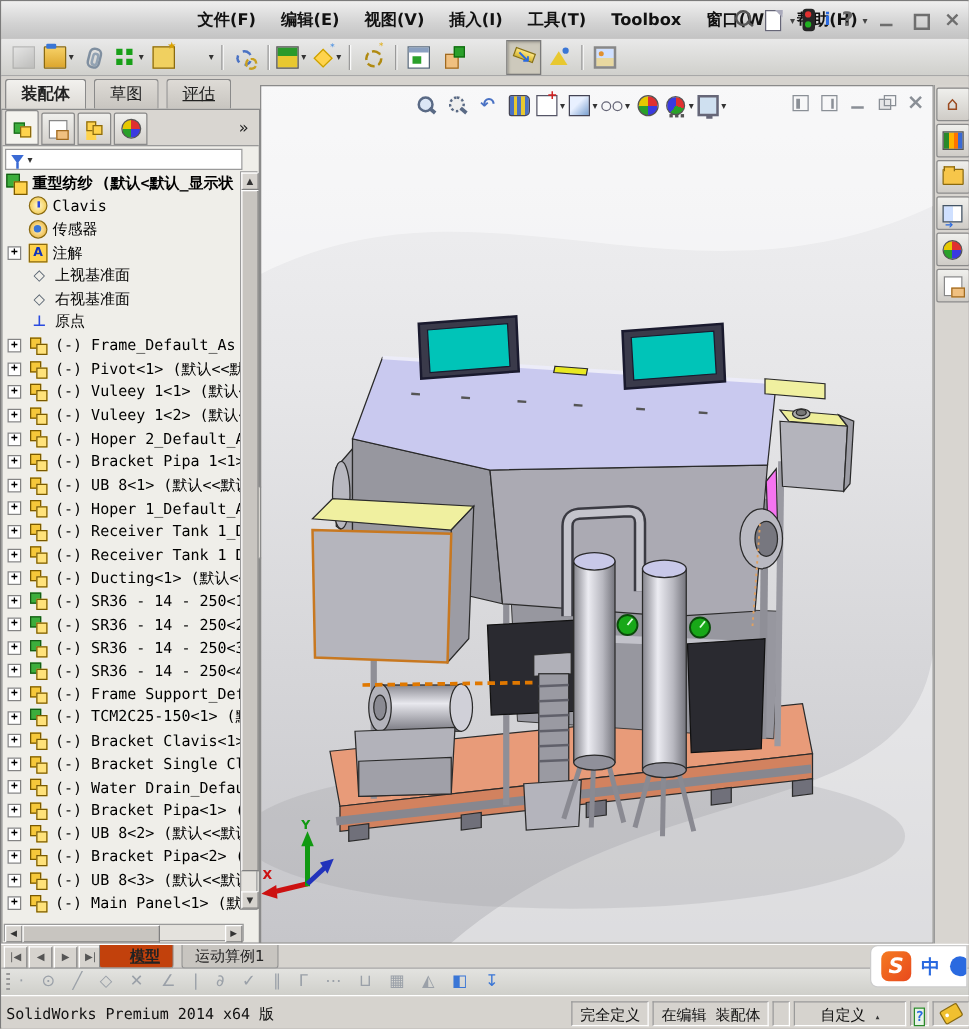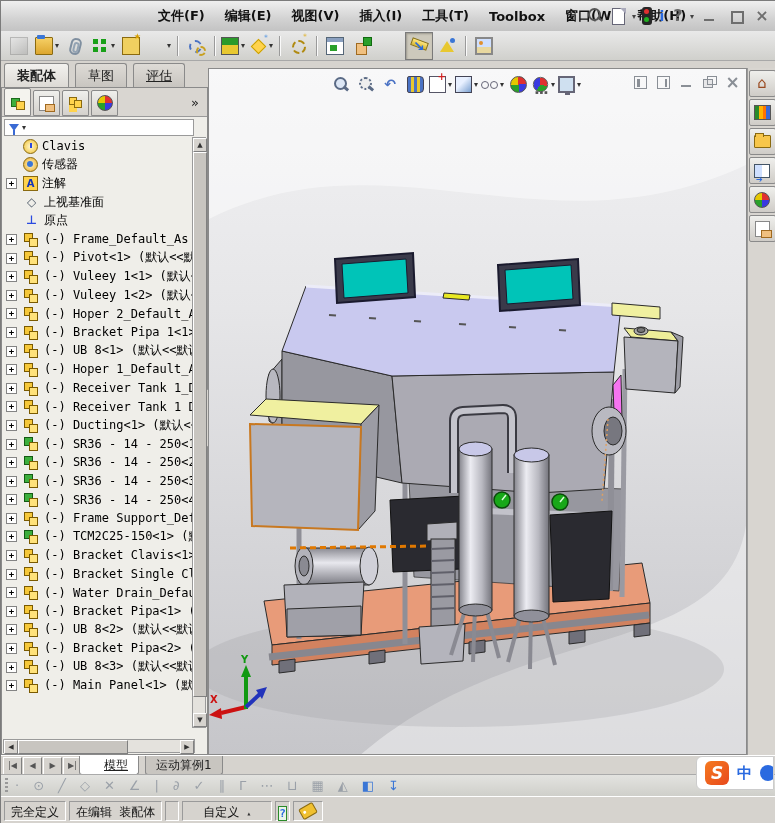--- a/index.html
+++ b/index.html
@@ -176,21 +176,21 @@
   .tp-palette{width:14px;height:12px;border:1px solid #456;background:linear-gradient(90deg,#cfe0ff 50%,#fff 50%);position:relative;}
   .tp-palette::after{content:"➔";position:absolute;left:1px;bottom:-7px;color:#2a6ae0;font-size:8px;}
   .tp-props{width:13px;height:14px;background:#fff;border:1px solid #888;position:relative;}
   .tp-props::after{content:"";position:absolute;right:-3px;bottom:-2px;width:9px;height:6px;background:#f0c080;border:1px solid #a06a20;}
 
   
   #bottomtabs{position:absolute;left:0;top:754px;width:775px;height:19px;background:#d6d3ce;border-top:1px solid #fff;}
   .navbtns{position:absolute;left:2px;top:1px;display:flex;gap:1px;}
   .nav{width:17px;height:16px;background:#d6d3ce;border:1px solid #fff;border-right-color:#808080;border-bottom-color:#808080;font-size:8px;line-height:15px;text-align:center;color:#555;}
   .btab{position:absolute;top:0;height:18px;padding:0 10px;line-height:18px;font-size:12px;border:1px solid #8a8a8a;border-top:none;background:#c8c5c0;color:#222;border-radius:0 0 3px 3px;}
-  .btab.active{background:#ffffff;text-decoration:underline;font-weight:normal;padding-left:24px;}
+  .btab.active{background:#c2410c;text-decoration:underline;font-weight:bold;padding-left:24px;}
   #sketchbar{position:absolute;left:0;top:773px;width:775px;height:22px;background:linear-gradient(180deg,#e3e3e0,#cfcfca);border-top:1px solid #aaa;display:flex;align-items:center;gap:10px;padding-left:14px;box-sizing:border-box;}
   #sketchbar .grip{position:absolute;left:4px;top:3px;width:3px;height:16px;background:repeating-linear-gradient(180deg,#999 0 2px,transparent 2px 4px);}
   .sk{color:#9aa0a8;font-size:13px;line-height:22px;font-family:"DejaVu Sans",sans-serif;}
   .sk.colored{color:#3a76d6;}
   #statusbar{position:absolute;left:0;top:795px;width:775px;height:28px;background:#d6d3ce;border-top:1px solid #fff;display:flex;align-items:center;
     font-family:"DejaVu Sans Mono","Liberation Mono",monospace;font-size:12px;color:#111;}
   .scell{height:20px;line-height:20px;border:1px solid #9a9a9a;border-bottom-color:#fff;border-right-color:#fff;background:#d6d3ce;padding:0 6px;margin-left:3px;box-sizing:border-box;white-space:nowrap;}
   #status-msg{padding-left:4px;flex:1;}
   .help-box{width:16px;height:16px;background:#e8f4e8;border:1px solid #2a8a2a;color:#2a6ae0;font-weight:bold;text-align:center;line-height:15px;font-size:11px;}
   .tagicon{width:14px;height:10px;background:#f0c030;border:1px solid #8a6a10;transform:rotate(-30deg);border-radius:2px;position:relative;}
@@ -362,20 +362,24 @@
       <div class="ptab">
           <span class="sphere"></span>
         </div>
       <div class="pchev">»</div>
     </div>
     <div id="filterrow">
       <span class="funnel"></span>
       <span class="fcaret">▾</span>
     </div>
     <div id="tree">
+      <div class="trow root">
+        <span class="ticon i-root16"></span>
+        <span>重型纺纱 (默认&lt;默认_显示状</span>
+      </div>
       <div id="treerows">
 
           <div class="trow">
 
             <span class="ticon i-history"></span>
             <span class="tlabel">Clavis</span>
           </div>
 
           <div class="trow">
 
@@ -389,20 +393,25 @@
             <span class="tlabel">注解</span>
           </div>
 
 
           <div class="trow">
 
             <span class="ticon i-plane"></span>
             <span class="tlabel">上视基准面</span>
           </div>
 
+          <div class="trow">
+
+            <span class="ticon i-plane"></span>
+            <span class="tlabel">右视基准面</span>
+          </div>
 
           <div class="trow">
 
             <span class="ticon i-origin"></span>
             <span class="tlabel">原点</span>
           </div>
 
           <div class="trow">
             <span class="exp">+</span>
             <span class="ticon i-part"></span>
@@ -858,20 +867,21 @@
         <span class="sk">⋯</span>
         <span class="sk">⊔</span>
         <span class="sk">▦</span>
         <span class="sk">◭</span>
         <span class="sk colored">◧</span>
         <span class="sk colored">↧</span>
       </span>
   </div>
 
   <div id="statusbar">
+    <span id="status-msg">SolidWorks Premium 2014 x64 版</span>
     <span class="scell">完全定义</span>
     <span class="scell">在编辑 装配体</span>
     <span class="scell" style="width:10px;"></span>
     <span class="scell" style="min-width:90px;text-align:center;"><span>自定义</span> <span class="fcaret">▴</span></span>
     <span class="scell" style="padding:1px 2px;"><span class="help-box">?</span></span>
     <span class="scell" style="width:30px;display:flex;align-items:center;justify-content:center;">
         <span class="tagicon"></span>
       </span>
   </div>
 

